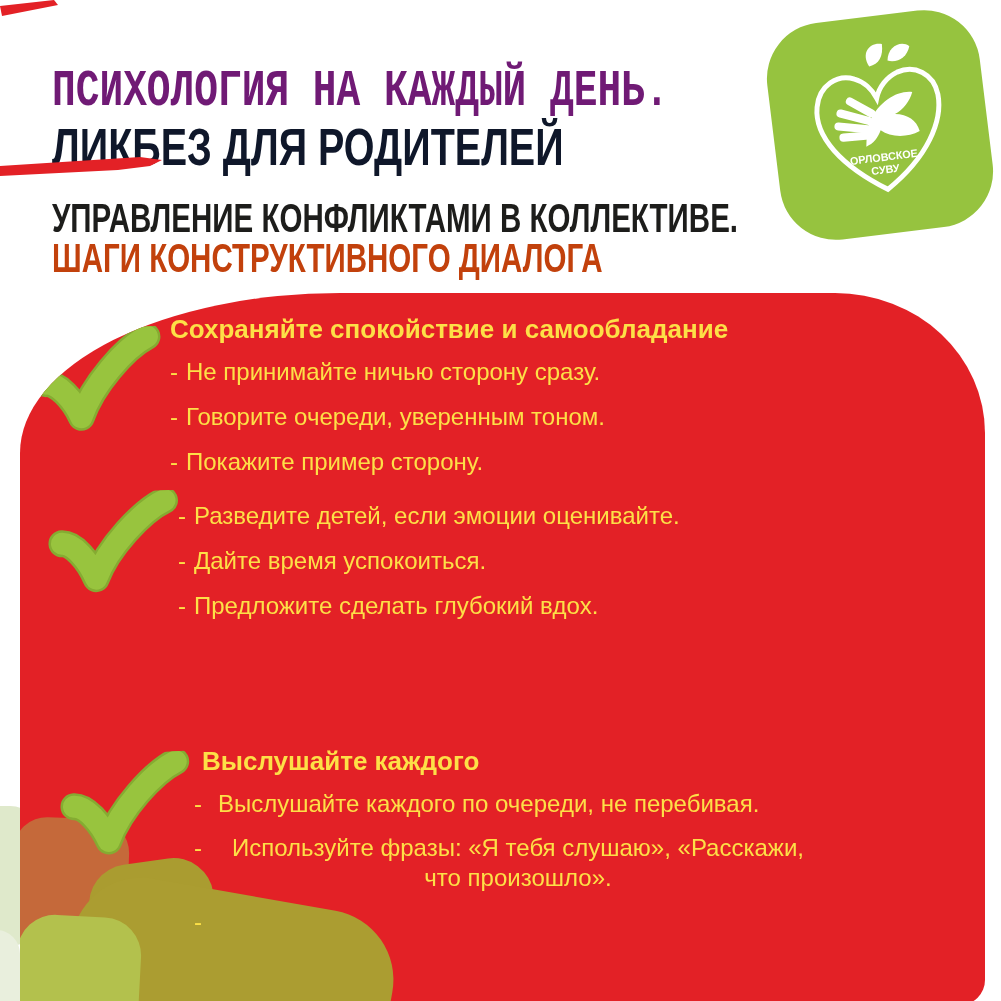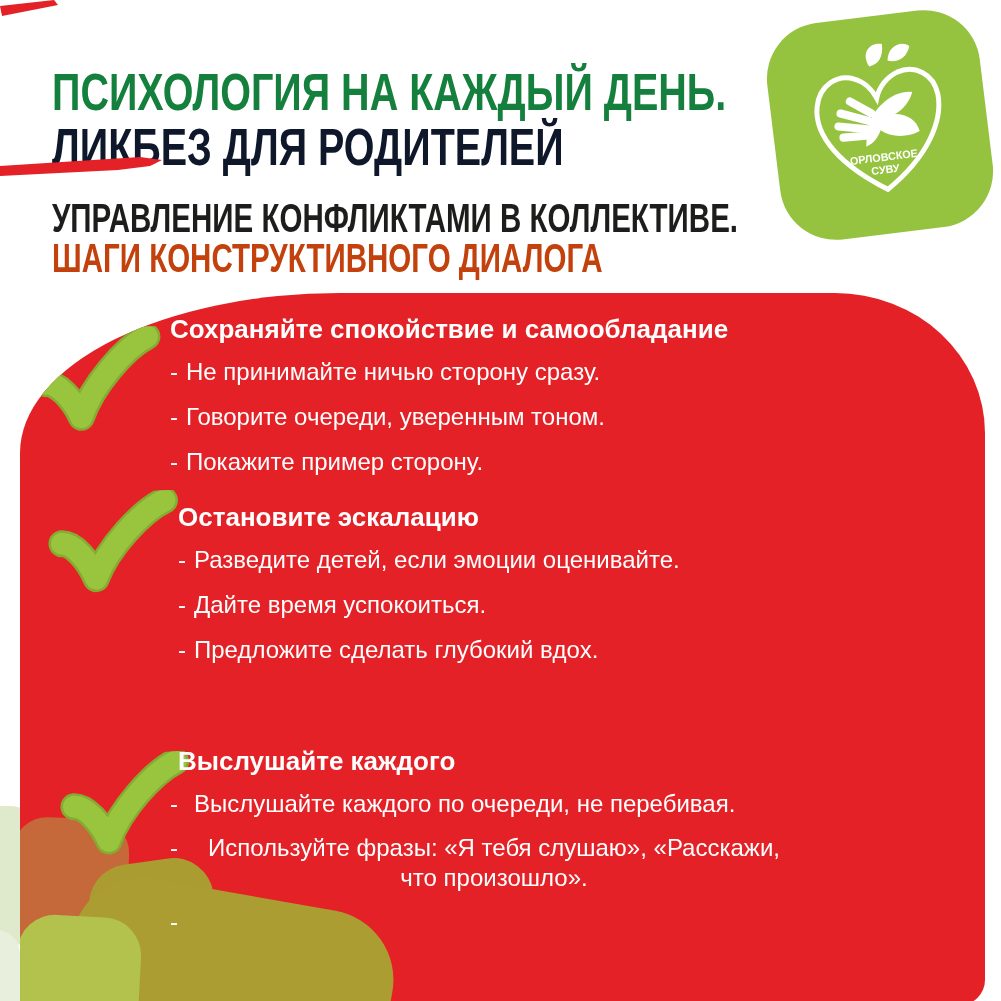--- a/index.html
+++ b/index.html
@@ -2,21 +2,21 @@
 <html><head>
 <meta charset="utf-8">
 <style>
   html,body{margin:0;padding:0;background:#fff;}
   .canvas{position:relative;width:1001px;height:1001px;overflow:hidden;background:#ffffff;
           font-family:"Liberation Sans", sans-serif;}
 
   
   .t-line{position:absolute;left:52px;white-space:nowrap;font-weight:bold;line-height:1;}
   .squeeze{display:inline-block;transform-origin:0 0;transform:scaleX(0.76);}
-  .green-1{top:66px;font-size:52px;color:#15803d;}
+  .green-1{top:66px;font-size:52px;color:#701a75;font-family:Liberation Mono, monospace;}
   .green-2{top:121px;font-size:52px;color:#0f172a;}
   .black-1{top:198px;font-size:41px;color:#1d1d1b;}
   .black-2{top:238px;font-size:41px;color:#c2410c;}
   .black-1 .squeeze,.black-2 .squeeze{transform:scaleX(0.72);}
 
   .corner-stroke{position:absolute;left:0;top:0;}
   .swoosh{position:absolute;left:0;top:156px;}
 
   
   .badge{position:absolute;left:773px;top:16px;width:214px;height:218px;border-radius:56px;
@@ -35,24 +35,24 @@
   .olive-big{left:42px;top:600px;width:325px;height:230px;border-radius:70px;background:#ab9d31;transform:rotate(10deg);}
   .bright{left:-6px;top:623px;width:124px;height:195px;border-radius:38px;background:#b3c14d;transform:rotate(3deg);}
 
   
   .check{position:absolute;}
   .check-1{left:12px;top:37px;transform:rotate(-4deg);}
   .check-2{left:28px;top:199px;transform:rotate(-2deg);}
   .check-3{left:40px;top:461px;transform:rotate(-3deg);}
 
   
-  .section{position:absolute;color:#ffffff;}
+  .section{position:absolute;color:#fde047;}
   .sec-1{left:150px;top:20px;width:760px;}
   .sec-2{left:158px;top:208px;width:760px;}
-  .sec-3{left:150px;top:452px;width:700px;}
+  .sec-3{left:174px;top:452px;width:700px;}
   .sec-head{font-weight:bold;font-size:26px;line-height:32px;margin-bottom:12px;}
   .sec-3 .sec-head{margin-left:8px;}
   .item{display:flex;font-size:24px;line-height:30px;margin-bottom:15px;}
   .sec-3 .item{margin-bottom:14px;}
   .dash{flex:none;margin-right:8px;}
   .sec-3 .dash{margin-right:16px;}
   .item-text{max-width:620px;text-align:center;}
   .sec-3 .item-text{max-width:600px;}
 
   
@@ -140,21 +140,20 @@
         <span class="dash">-</span>
         <span class="item-text">Говорите очереди, уверенным тоном.</span>
       </div>
       <div class="item">
         <span class="dash">-</span>
         <span class="item-text">Покажите пример сторону.</span>
       </div>
     </div>
 
     <div class="section sec-2">
-      <div class="sec-head">Остановите эскалацию</div>
       <div class="item">
         <span class="dash">-</span>
         <span class="item-text">Разведите детей, если эмоции оценивайте.</span>
       </div>
       <div class="item">
         <span class="dash">-</span>
         <span class="item-text">Дайте время успокоиться.</span>
       </div>
       <div class="item">
         <span class="dash">-</span>

